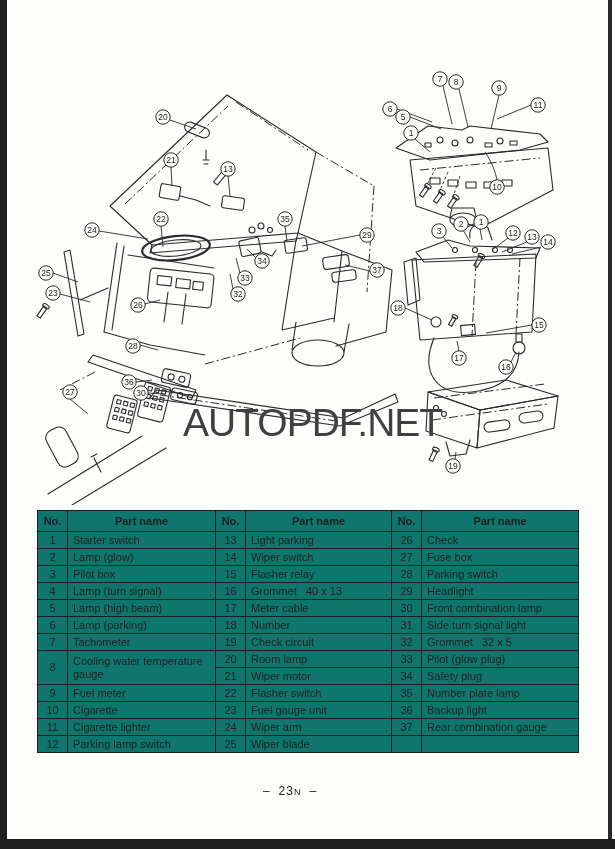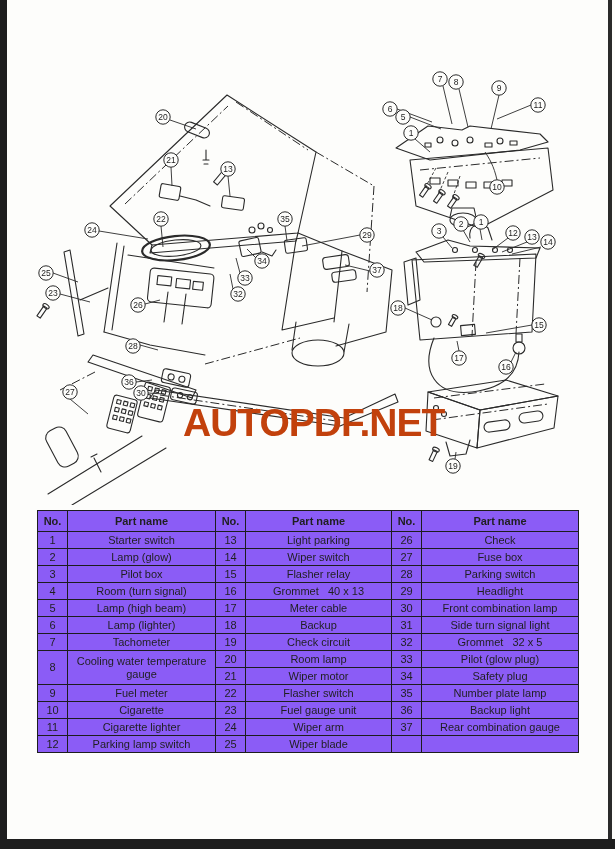--- a/index.html
+++ b/index.html
@@ -15,36 +15,36 @@
   svg.diagram{position:absolute;left:0;top:0;}
   .ln{fill:none;stroke:#2a2a2a;stroke-width:1.1;stroke-linecap:round;stroke-linejoin:round;}
   .ln2{fill:none;stroke:#2a2a2a;stroke-width:2.2;stroke-linecap:round;}
   .cl{fill:none;stroke:#2a2a2a;stroke-width:1;stroke-dasharray:9 3 2 3;}
   .ld{fill:none;stroke:#2a2a2a;stroke-width:0.9;}
   .callout circle{fill:#fdfdfb;stroke:#2a2a2a;stroke-width:1;}
   .callout text{font:8.5px "Liberation Sans",sans-serif;fill:#1f1f1f;text-anchor:middle;}
 
   .watermark{
     position:absolute; left:183px; top:401px;
-    font-size:39px; font-weight:bold; letter-spacing:-1px;
-    color:#c2410c; z-index:5; white-space:nowrap;
+    font-size:39px; font-weight:normal; letter-spacing:-1px;
+    color:#404040; z-index:5; white-space:nowrap;
   }
 
   table.parts{
     position:absolute; left:37px; top:510px; width:541px;
     border-collapse:collapse; table-layout:fixed;
-    font-size:11px; line-height:1.15; z-index:4; background:#8b5cf6;
+    font-size:11px; line-height:1.15; z-index:4; background:#0f766e;
   }
   table.parts th, table.parts td{
     border:1.6px solid #1d1d1d; padding:1px 5px; overflow:hidden;
   }
   table.parts th{height:18px; font-weight:bold; text-align:center;}
   table.parts td{height:14px;}
   td.no{text-align:center; padding:1px 1px;}
-  td.name{text-align:center; white-space:pre-wrap;}
+  td.name{text-align:left; white-space:pre-wrap;}
 
   .footer{
     position:absolute; left:0; top:784px; width:580px;
     text-align:center; font-size:12px; letter-spacing:1px; z-index:4;
   }
   .footer .nsm{font-size:9px;}
   .footer .dash{padding:0 8px;}
 </style>
 </head>
 <body>
@@ -461,39 +461,39 @@
     <tr>
       <td class="no">3</td>
       <td class="name">Pilot box</td>
       <td class="no">15</td>
       <td class="name">Flasher relay</td>
       <td class="no">28</td>
       <td class="name">Parking switch</td>
     </tr>
     <tr>
       <td class="no">4</td>
-      <td class="name">Room (turn signal)</td>
+      <td class="name">Lamp (turn signal)</td>
       <td class="no">16</td>
       <td class="name">Grommet   40 x 13</td>
       <td class="no">29</td>
       <td class="name">Headlight</td>
     </tr>
     <tr>
       <td class="no">5</td>
       <td class="name">Lamp (high beam)</td>
       <td class="no">17</td>
       <td class="name">Meter cable</td>
       <td class="no">30</td>
       <td class="name">Front combination lamp</td>
     </tr>
     <tr>
       <td class="no">6</td>
-      <td class="name">Lamp (lighter)</td>
+      <td class="name">Lamp (parking)</td>
       <td class="no">18</td>
-      <td class="name">Backup</td>
+      <td class="name">Number</td>
       <td class="no">31</td>
       <td class="name">Side turn signal light</td>
     </tr>
     <tr>
       <td class="no">7</td>
       <td class="name">Tachometer</td>
       <td class="no">19</td>
       <td class="name">Check circuit</td>
       <td class="no">32</td>
       <td class="name">Grommet   32 x 5</td>
@@ -540,13 +540,16 @@
       <td class="no">12</td>
       <td class="name">Parking lamp switch</td>
       <td class="no">25</td>
       <td class="name">Wiper blade</td>
       <td class="no"></td>
       <td class="name"></td>
     </tr>
   </tbody>
     </table>
 
+  <div class="footer">
+    <span class="dash">–</span><span>23</span><span class="nsm">N</span><span class="dash">–</span>
+  </div>
 </div>
 
 </body></html>

